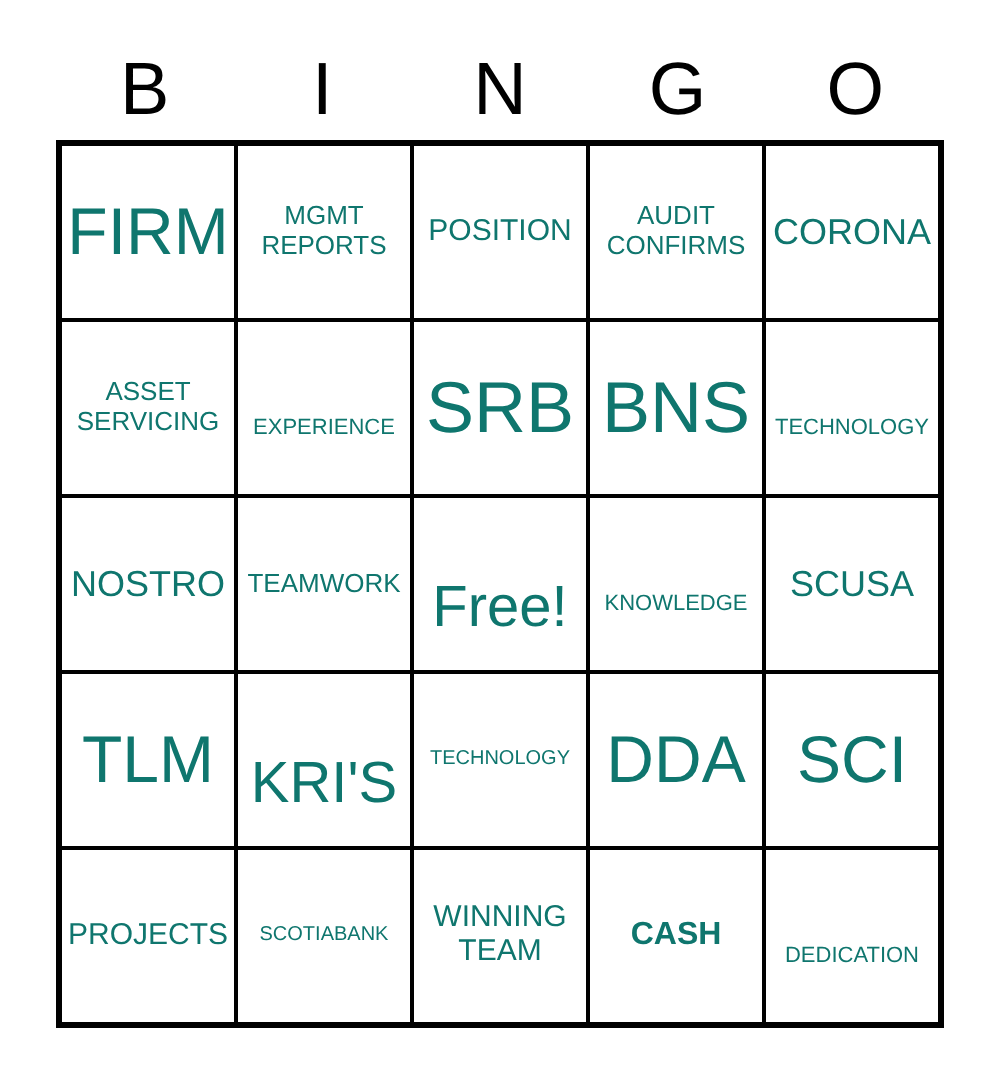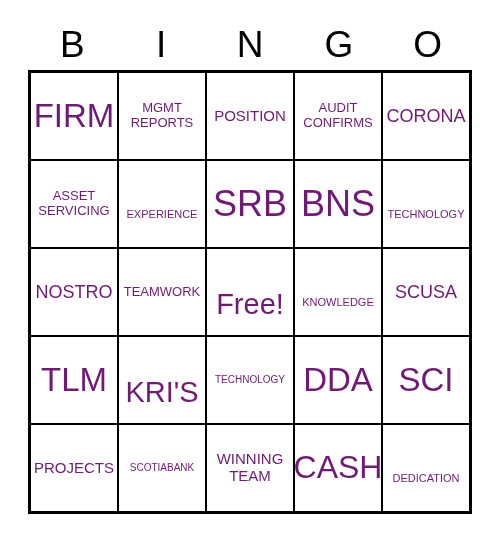--- a/index.html
+++ b/index.html
@@ -65,29 +65,29 @@
     justify-content: center;
     text-align: center;
     padding: 2px 3px;
     box-sizing: border-box;
     overflow: hidden;
   }
   .cell-text {
     display: block;
     line-height: 1.12;
     white-space: pre-line;
-    color: #701a75;
+    color: #0f766e;
   }
   
   .fs-xs  { font-size: 10px; }
   .fs-sm  { font-size: 11px; margin-top: 21px; }
   .fs-md  { font-size: 13px; }
   .fs-lg  { font-size: 15px; }
   .fs-xl  { font-size: 18px; }
-  .fs-2xl { font-size: 32px; }
+  .fs-2xl { font-size: 16px; font-weight: bold; }
   .fs-3xl { font-size: 29px; margin-top: 24px; }
   .fs-4xl { font-size: 33px; }
   .fs-5xl { font-size: 36px; }
 </style>
 </head>
 <body>
 
 <div id="bingo-card">
 
   <div id="bingo-header">

